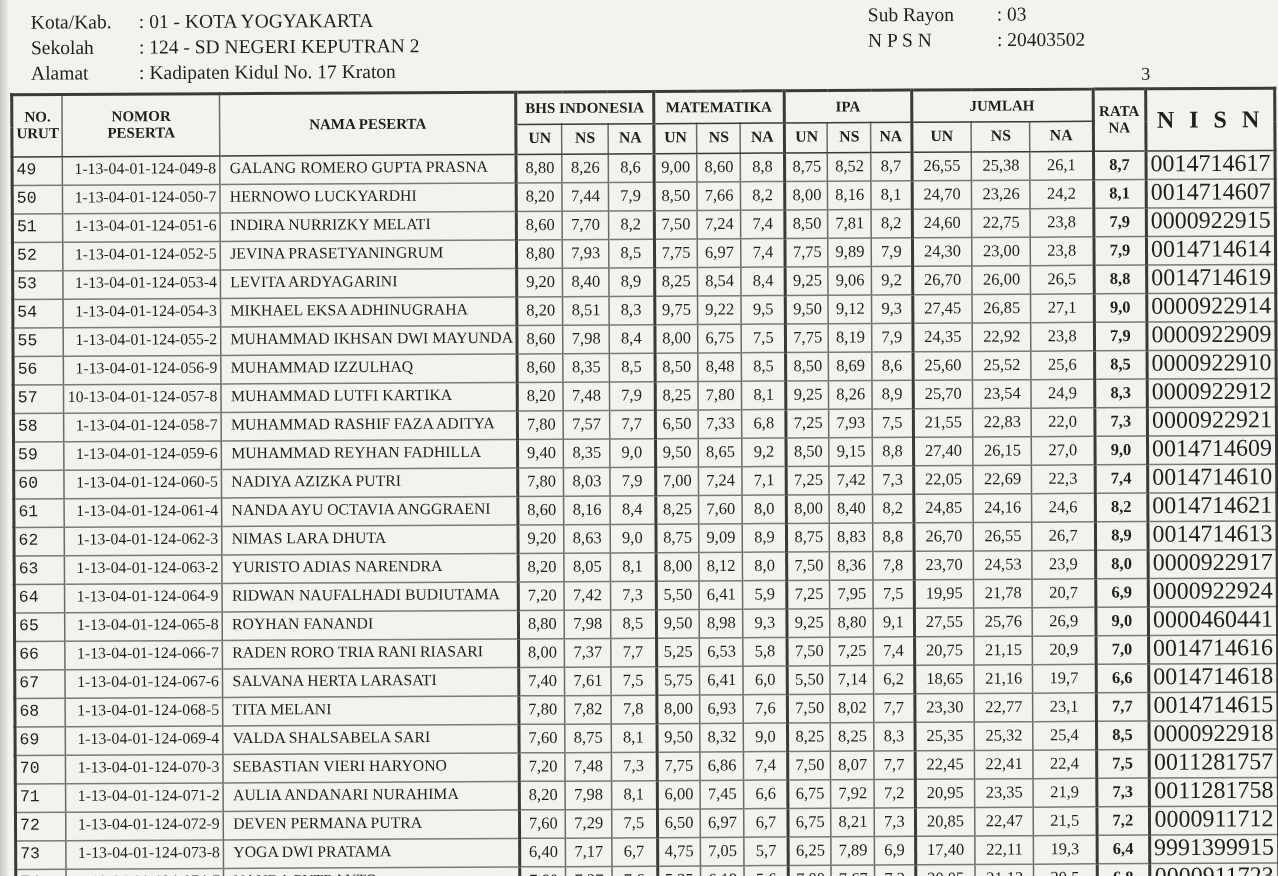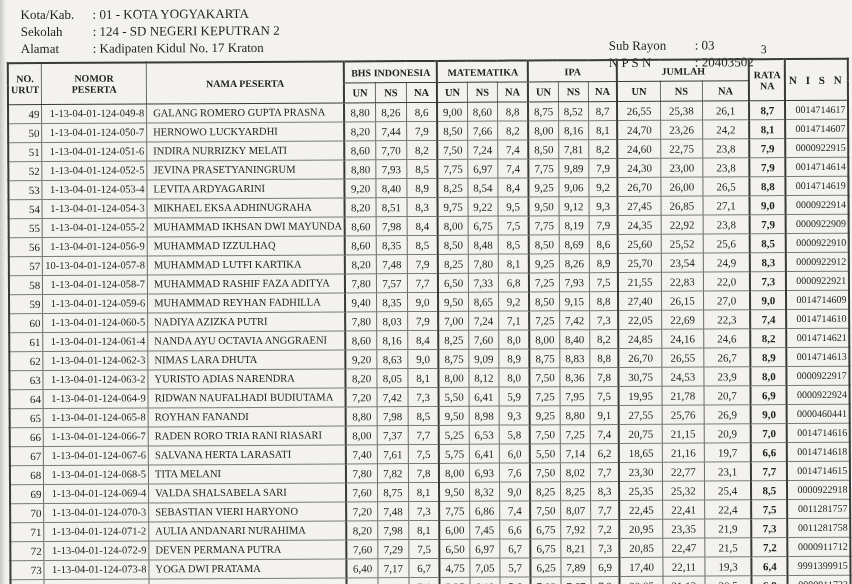--- a/index.html
+++ b/index.html
@@ -9,49 +9,49 @@
     font-family:"Liberation Serif","DejaVu Serif",serif;
     color:#1f1f1f;
   }
   body::before{
     content:"";position:absolute;left:0;top:0;bottom:0;width:6px;
     background:linear-gradient(90deg,rgba(120,120,115,.35),rgba(120,120,115,0));
     z-index:5;pointer-events:none;
   }
   .sheet{position:absolute;left:0;top:0;width:852px;height:584px;transform:rotate(-0.3deg);transform-origin:50% 50%;}
   .info-left{position:absolute;left:22px;top:4px;}
-  .info-right{position:absolute;left:610px;top:2px;margin-top:36px;}
+  .info-right{position:absolute;left:580px;top:2px;}
   .info-row{display:flex;font-size:13px;line-height:17px;}
   .info-row .lbl{width:72px;flex:0 0 auto;}
   .info-right .info-row .lbl{width:86px;}
   .pageno{position:absolute;left:762px;top:44px;font-size:12px;}
   table{
     position:absolute;left:8px;top:60px;border-collapse:collapse;table-layout:fixed;
     border:2px solid #3a3a3a;background:transparent;
   }
   col.c1{width:30px}col.c2{width:102px}col.c3{width:197px}
   col.s31{width:31px}col.s30{width:30px}col.s29{width:29px}
   col.j1{width:43px}col.j2{width:42px}col.j3{width:47px}
   col.cr{width:36px}col.cn{width:63px}
   th,td{border:1px solid #6a6a6a;padding:0 2px;overflow:hidden;white-space:nowrap;}
   thead th{
     font-size:10px;font-weight:700;text-align:center;vertical-align:middle;
     border-bottom:1.5px solid #3a3a3a;line-height:11px;
   }
   thead tr.r1 th{height:20px;}
   thead tr.r2 th{height:19px;font-size:10.5px;}
   th.gl,td.gl{border-left:2px solid #3a3a3a;}
-  th.nisn-h{letter-spacing:3px;font-size:11px;}
+  th.nisn-h{letter-spacing:3px;font-size:16px;}
   tbody td{height:18px;font-size:11px;line-height:12px;border-top:1px solid #7a7a7a;border-bottom:1px solid #7a7a7a;}
-  td.c-no{text-align:right;font-size:11px;}
+  td.c-no{text-align:left;font-size:11px;font-family:Liberation Mono, monospace;}
   td.c-nomor{text-align:right;font-size:10.5px;}
   td.c-nama{text-align:left;padding-left:6px;font-size:10.5px;}
   td.c-score{text-align:center;}
   td.c-rata{text-align:center;font-weight:700;}
-  td.c-nisn{text-align:right;font-size:10px;}
+  td.c-nisn{text-align:center;font-size:16px;}
   .two-line{display:block;}
 </style>
 </head>
 <body>
 
 <div class="sheet">
 
   <div class="info-left">
     <div class="info-row">
       <span class="lbl">Kota/Kab.</span>
@@ -409,21 +409,21 @@
           <td class="c-nama">YURISTO ADIAS NARENDRA</td>
           <td class="c-score gl">8,20</td>
           <td class="c-score">8,05</td>
           <td class="c-score">8,1</td>
           <td class="c-score gl">8,00</td>
           <td class="c-score">8,12</td>
           <td class="c-score">8,0</td>
           <td class="c-score gl">7,50</td>
           <td class="c-score">8,36</td>
           <td class="c-score">7,8</td>
-          <td class="c-score gl">30,75</td>
+          <td class="c-score gl">23,70</td>
           <td class="c-score">24,53</td>
           <td class="c-score">23,9</td>
           <td class="c-rata gl">8,0</td>
           <td class="c-nisn gl">0000922917</td>
         </tr>
         <tr>
           <td class="c-no">64</td>
           <td class="c-nomor">1-13-04-01-124-064-9</td>
           <td class="c-nama">RIDWAN NAUFALHADI BUDIUTAMA</td>
           <td class="c-score gl">7,20</td>

